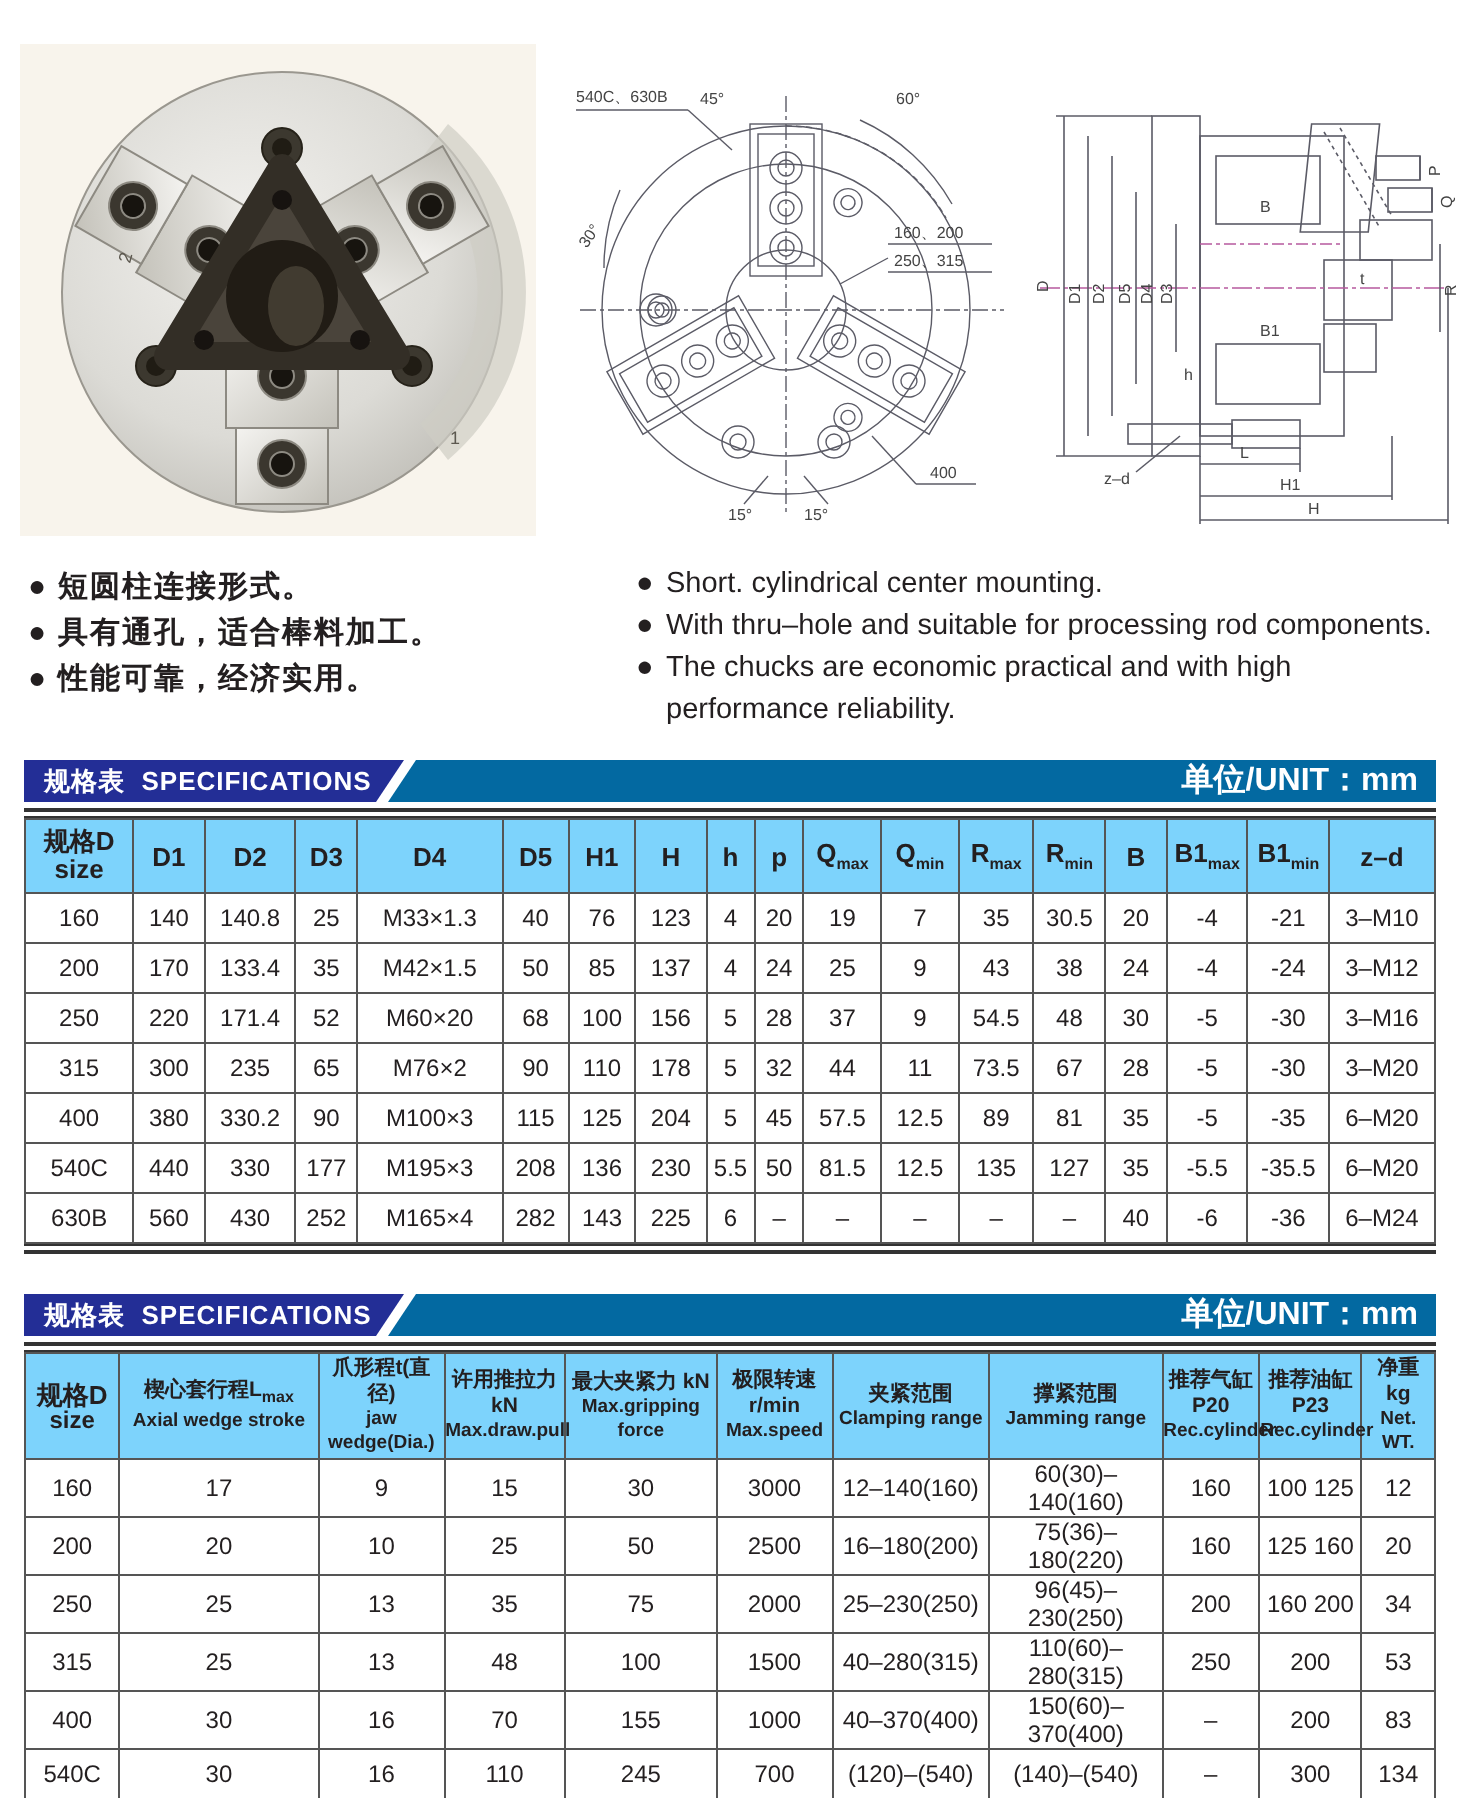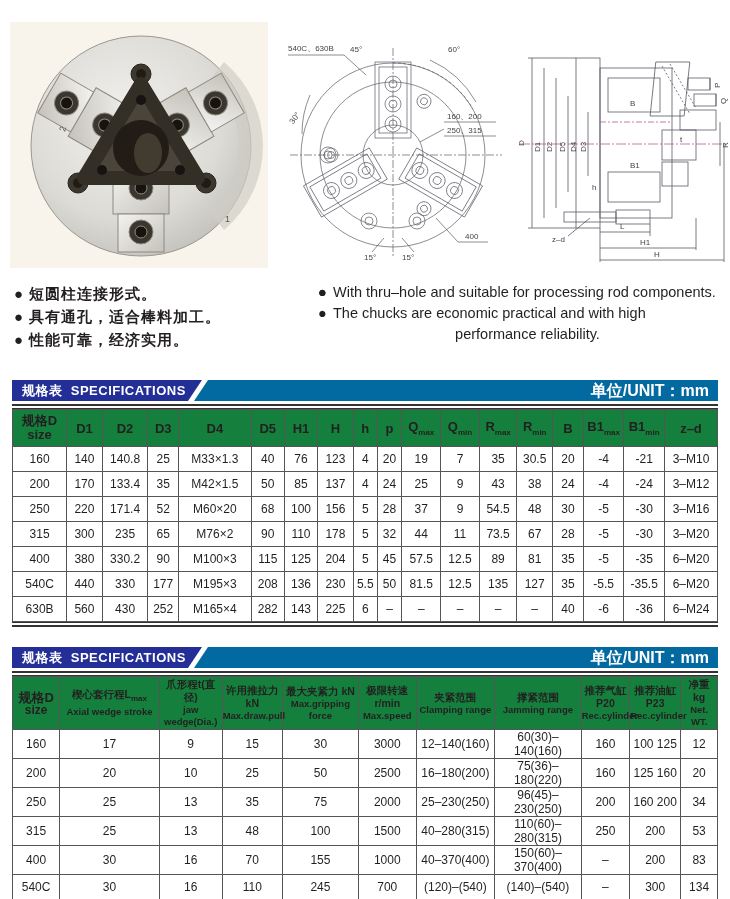--- a/index.html
+++ b/index.html
@@ -15,21 +15,21 @@
   .drw text { font-family:"Liberation Sans","DejaVu Sans",sans-serif; fill:#444; }
 
   
   .bullets { position:absolute; top:282px; list-style:none; }
   #bullets-cn { left:14px;  width:300px; }
   #bullets-en { left:318px; width:404px; }
   .bullets li { position:relative; padding-left:15px; font-size:15px; line-height:23px; color:#231f20; }
   #bullets-cn li { font-weight:bold; letter-spacing:1px; }
   #bullets-en li { font-size:14.5px; line-height:21px; }
   .bullets li .dot { position:absolute; left:0; top:0; color:#231f20; }
-  #bullets-en li.wrap2 { padding-left:15px;text-align:center; }
+  #bullets-en li.wrap2 { padding-left:15px; }
 
   
   .banner { position:absolute; left:12px; width:706px; height:21px; background:#0369a1; }
   #banner-1 { top:380px; }
   #banner-2 { top:647px; }
   .banner .blue-bg { position:absolute; left:0; top:0; height:100%; width:196px; background:#ffffff;
       clip-path:polygon(0 0, 100% 0, calc(100% - 14px) 100%, 0 100%); }
   .banner .blue { position:absolute; left:0; top:0; height:100%; width:190px; background:#232e96;
       clip-path:polygon(0 0, 100% 0, calc(100% - 14px) 100%, 0 100%);
       color:#ffffff; font-weight:bold; font-size:13px; line-height:21px; padding-left:10px; letter-spacing:.5px; }
@@ -37,21 +37,21 @@
       font-size:16px; line-height:21px; }
 
   
   .tblwrap { position:absolute; left:12px; width:706px; border-top:2px solid #333; border-bottom:2px solid #333; padding:2px 0; }
   #t1wrap { top:404px; }
   #t2wrap { top:671px; }
   .tblwrap .inner { border-top:1px solid #333; border-bottom:1px solid #333; }
   table { width:100%; border-collapse:collapse; table-layout:fixed; }
   th, td { border:1px solid #555; text-align:center; vertical-align:middle; color:#231f20; }
   td { font-size:12px; height:25px; background:#fff; }
-  thead th { background:#15803d; font-weight:bold;text-align:center; }
+  thead th { background:#7dd3fc; font-weight:bold;text-align:center; }
   #t1 thead th { font-size:13px; height:37px; }
   #t2 thead th { height:42px; padding:1px 0; }
   #t2 thead th .cn { font-size:10.5px; font-weight:bold; line-height:13px; }
   #t2 thead th .en { font-size:9.5px; font-weight:bold; line-height:12px; }
   th sub, .cn sub { font-size:8px; }
   #t1 thead th .two { font-size:13px; line-height:14px; }
 </style>
 </head>
 <body>
 
@@ -282,21 +282,21 @@
       </g>
     </svg>
   </div>
 
   <ul class="bullets" id="bullets-cn">
     <li><span class="dot">●</span><span>短圆柱连接形式。</span></li>
     <li><span class="dot">●</span><span>具有通孔，适合棒料加工。</span></li>
     <li><span class="dot">●</span><span>性能可靠，经济实用。</span></li>
   </ul>
   <ul class="bullets" id="bullets-en">
-    <li><span class="dot">●</span></li>
+    <li><span class="dot">●</span><span>Short. cylindrical center mounting.</span></li>
     <li><span class="dot">●</span><span>With thru–hole and suitable for processing rod components.</span></li>
     <li><span class="dot">●</span><span>The chucks are economic practical and with high</span></li>
     <li class="wrap2"><span>performance reliability.</span></li>
   </ul>
 
   <div class="banner" id="banner-1">
     <div class="blue-bg"></div>
     <div class="blue"><span>规格表</span>&nbsp;&nbsp;<span>SPECIFICATIONS</span></div>
     <div class="unit">单位/UNIT：mm</div>
   </div>

